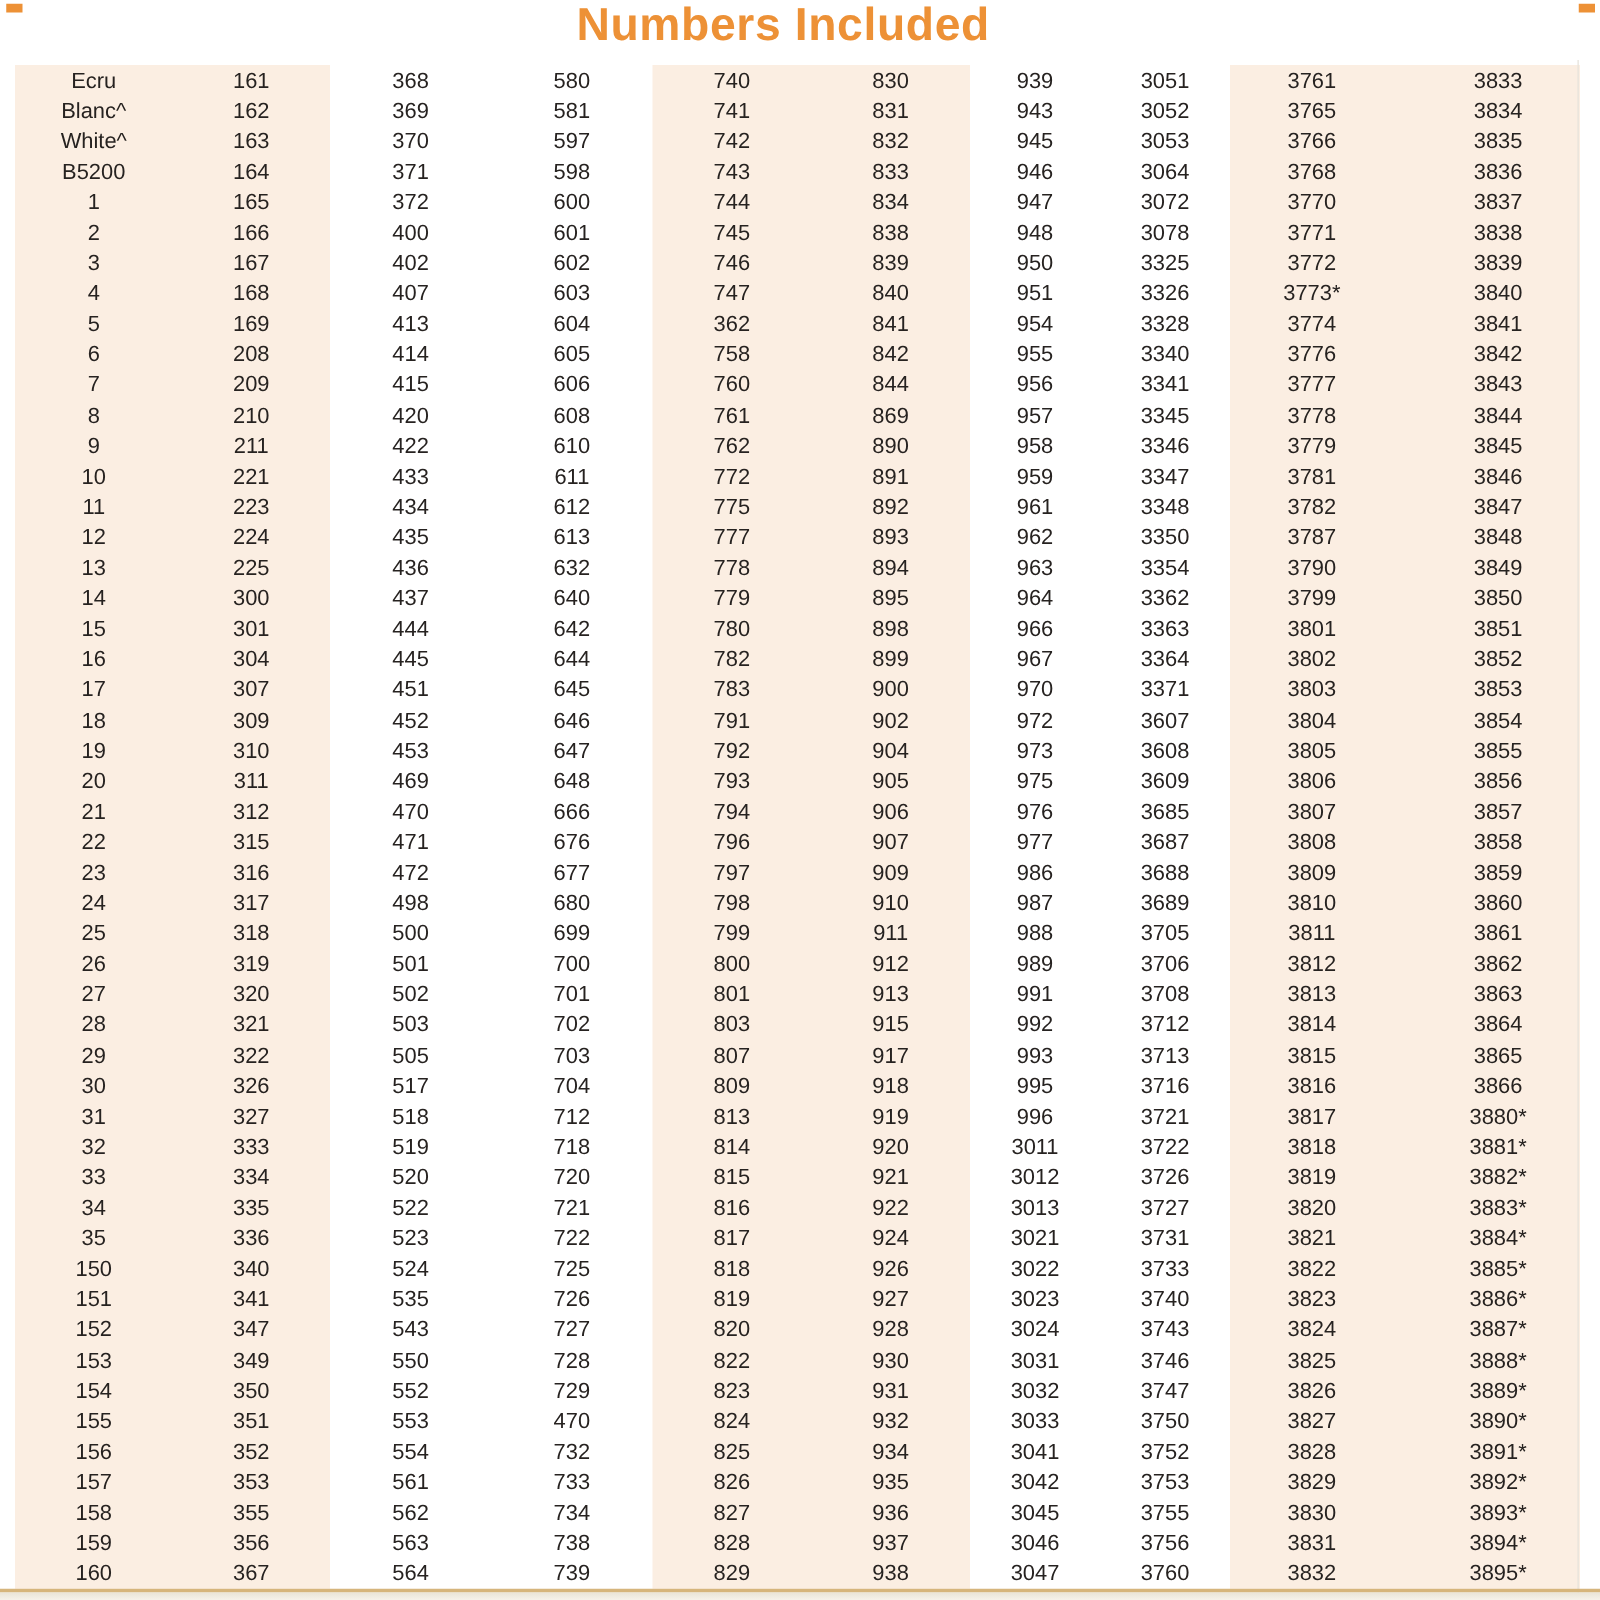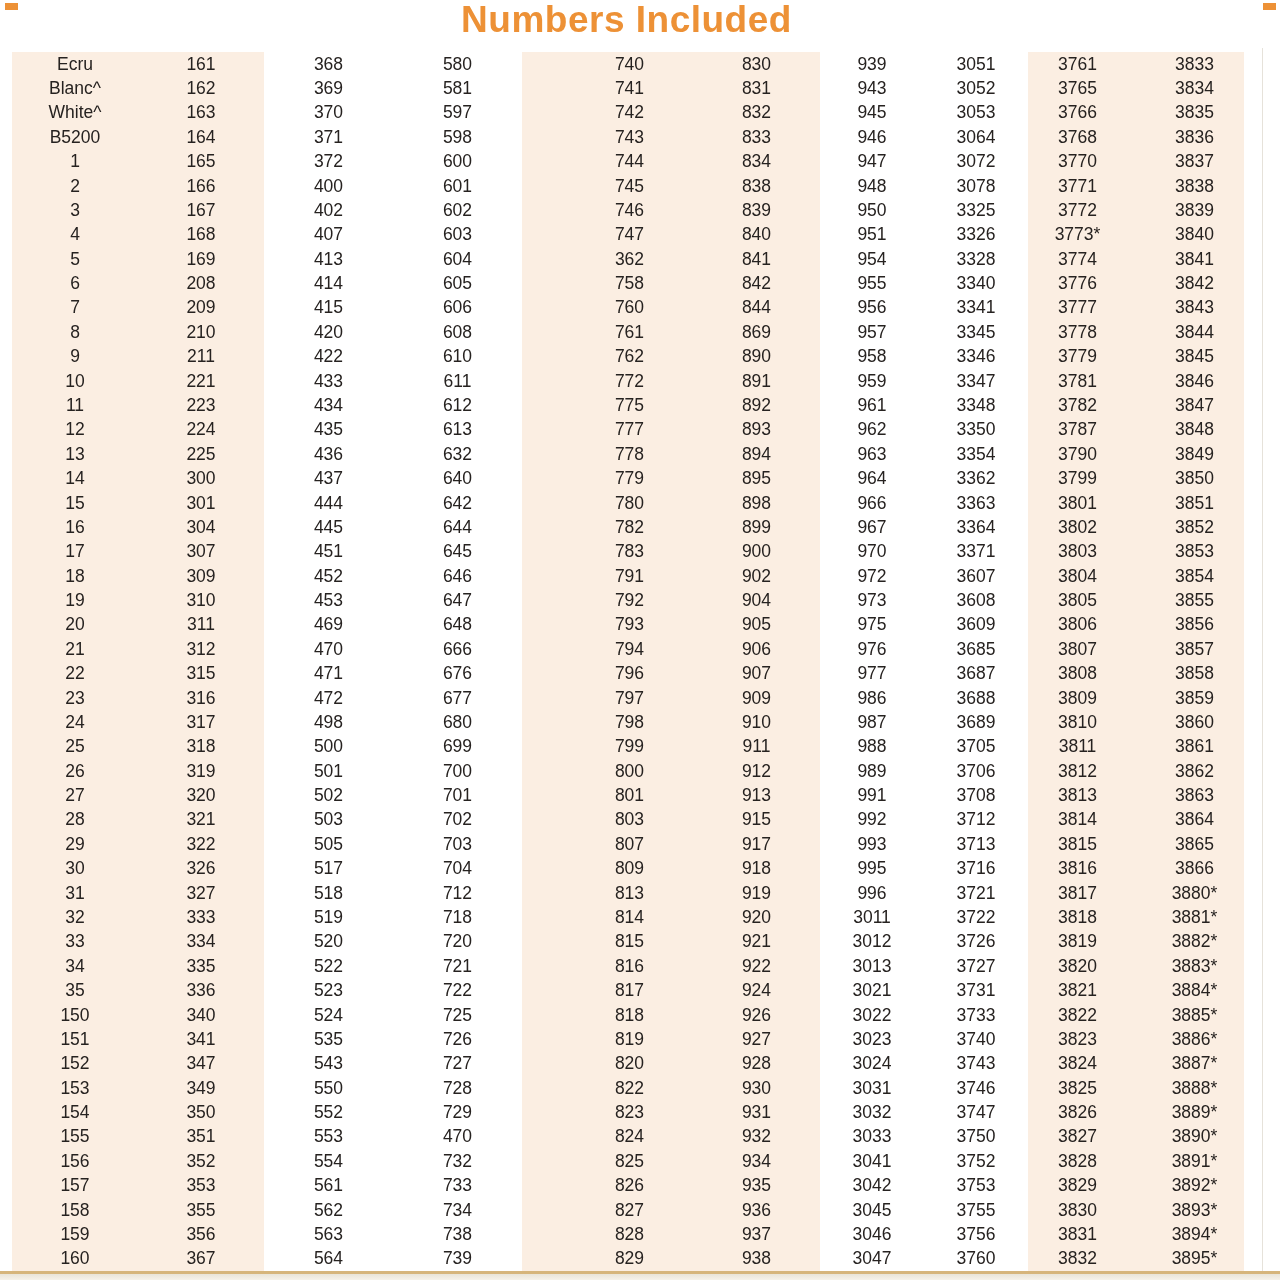--- a/index.html
+++ b/index.html
@@ -29,23 +29,23 @@
   .numbers-table {
     position: absolute; top: 52px; left: 12px;
     width: 1253px; height: 1219px;
     display: flex;
   }
   .band { height: 100%; display: flex; }
   .band.peach { background: var(--band-peach, #FBEEE2); }
   .band.white { background: var(--band-white, #FFFFFF); }
   .band-1 { width: 252px; }
   .band-2 { width: 258px; }
-  .band-3 { width: 254px; padding-left: 44px; }
+  .band-3 { width: 254px; }
   .band-4 { width: 208px; }
-  .band-5 { width: 216px; gap: 18px; }
+  .band-5 { width: 280px; gap: 18px; }
 
   .number-col {
     flex: 1; height: 100%;
     display: grid;
     grid-template-rows: repeat(50, 1fr);
   }
   .cell {
     display: flex; align-items: center; justify-content: center;
     font-size: 17.5px;
     color: var(--text-color, #262220);

